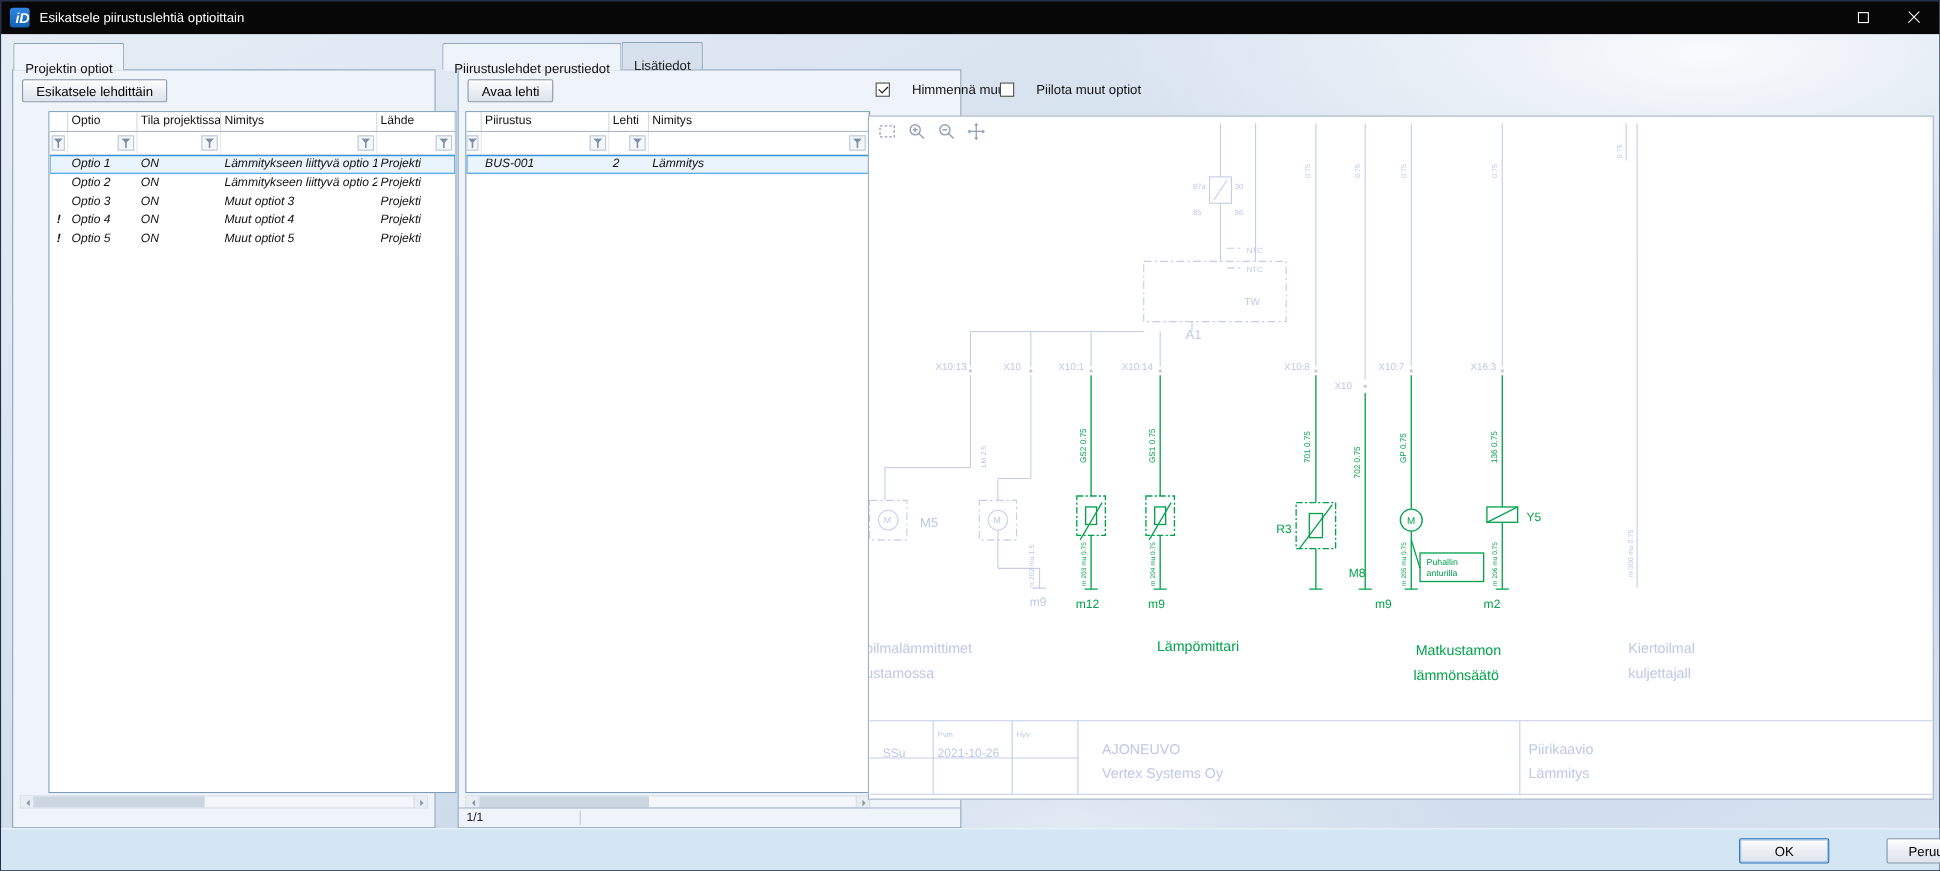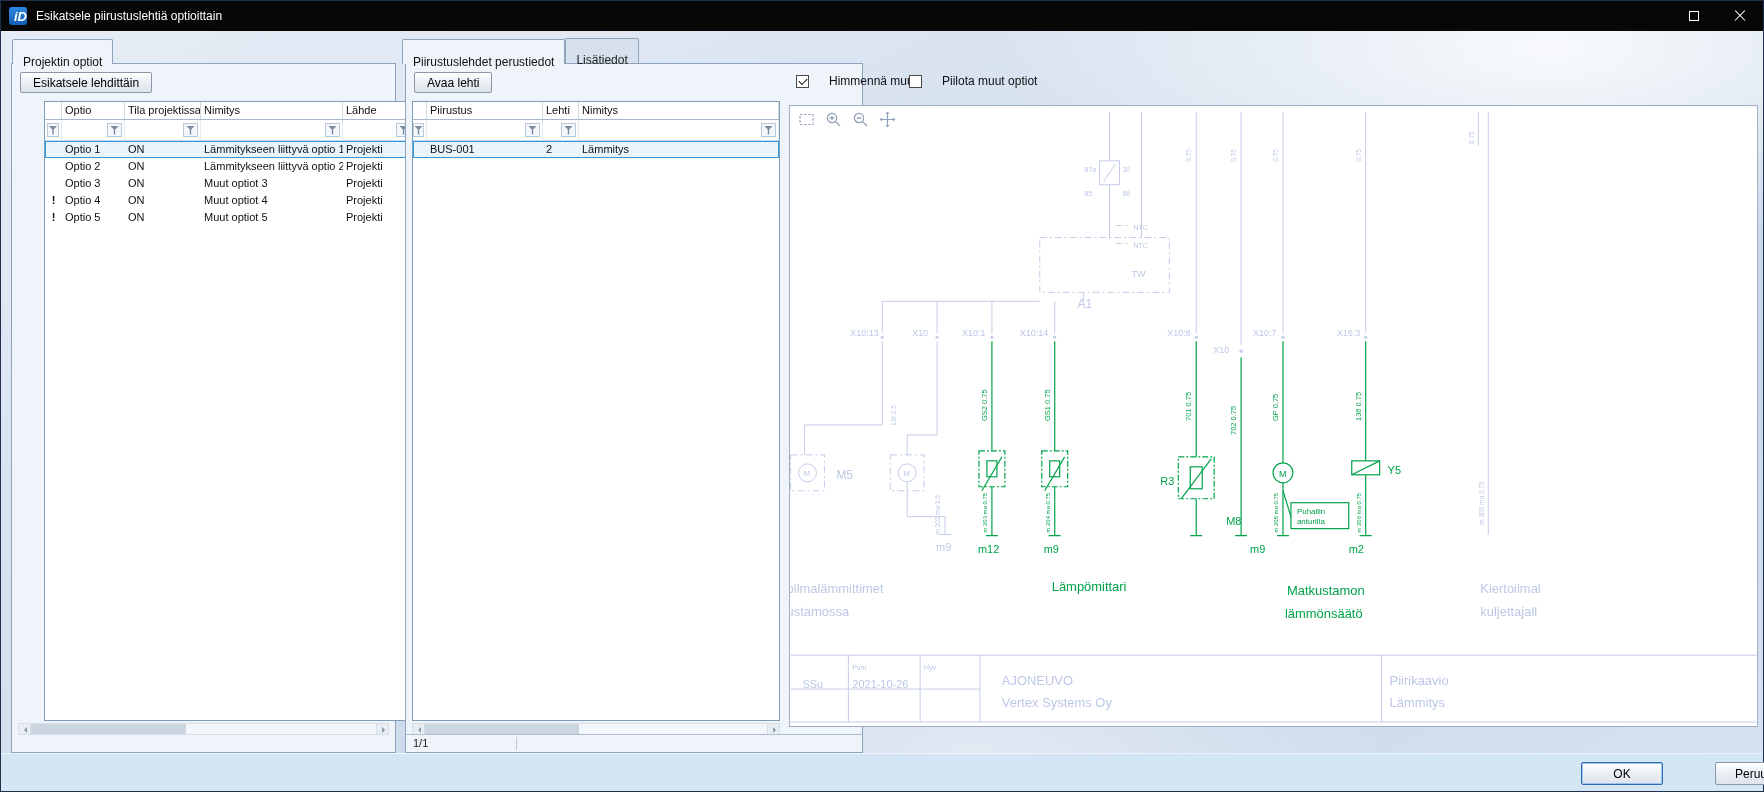--- a/index.html
+++ b/index.html
@@ -26,36 +26,36 @@
   .glyph-close::after { transform:rotate(-45deg); }
 
   
   .tabs-row { position:absolute; top:41px; display:flex; align-items:flex-end; height:22px; z-index:3; }
   .tab { height:22px; line-height:21px; padding:12px 10px; font-size:12px; background:#eff4fa; border:1px solid #8ea4bc; border-bottom:none; border-radius:2px 2px 0 0; white-space:nowrap; }
   .tab.unsel { height:19px; line-height:18px; background:#d7e1ee; margin-bottom:1px; color:#222; }
 
   
   .panel { position:absolute; top:62px; height:690px; background:#eff4fa; border:1px solid #8ea4bc; }
   .panel-left { left:10px; width:385px; }
-  .panel-mid { left:404px; width:458px;padding-left:10px; }
+  .panel-mid { left:415px; width:458px;padding-left:10px; }
 
   .btn { font:12px "Liberation Sans",sans-serif; height:21px; padding:0 12px; background:linear-gradient(#fefefe,#ebeff4 50%,#dde4ec); border:1px solid #8a97a8; border-radius:2px; cursor:default; }
   .panel .btn { position:absolute; left:8px; top:8px; }
 
   
   .grid { position:absolute; top:37px; background:#fff; border:1px solid #7f9db9; font-size:11px; overflow:hidden; }
   .grid-left { left:6px; width:371px; height:620px;margin-left:26px; }
   .grid-mid { left:6px; width:368px; height:620px; }
   .g-head { display:flex; height:18px; border-bottom:1px solid #a9b8c9; background:#fff; }
   .g-head .c { border-right:1px solid #d2d9e2; padding:2px 3px 0 3px; white-space:nowrap; overflow:hidden; }
   .g-filter { display:flex; height:21px; border-bottom:1px solid #cdd8e3; }
   .g-filter .c { border-right:1px solid #e5eaf0; display:flex; align-items:center; justify-content:flex-end; padding:0 2px; }
   .fbox { width:15px; height:14px; border:1px solid #bac7d6; background:#f5f8fb; display:flex; align-items:center; justify-content:center; }
   .funnel { width:9px; height:9px; background:#7d8da3; clip-path:polygon(0 0,100% 0,58% 45%,58% 100%,42% 100%,42% 45%); }
-  .g-row { display:flex; height:17px; }
+  .g-row { display:flex; height:17px;font-style:italic; }
   .g-row .c { line-height:16px; padding:0 3px; white-space:nowrap; overflow:hidden; }
   .g-row.selected { background:#e9f4fd; box-shadow:inset 0 0 0 1px #2f97e3; }
   .lc0{width:17px;flex:none} .lc1{width:63px;flex:none} .lc2{width:76px;flex:none} .lc3{width:142px;flex:none} .lc4{flex:1}
   .mc0{width:14px;flex:none} .mc1{width:116px;flex:none} .mc2{width:36px;flex:none} .mc3{flex:1}
   .mark { font-weight:bold; text-align:center; padding:0 1px !important; }
 
   .hscroll { position:absolute; left:6px; top:659px; height:12px; display:flex; border:1px solid #d5dde6; background:#f3f6fa; }
   .grid-left + .hscroll { width:371px; } 
   .hs-arrow { width:12px; height:10px; background:#e9eef4; border-right:1px solid #d5dde6; position:relative; flex:none; }
   .hs-arrow:last-child { border-right:none; border-left:1px solid #d5dde6; }

